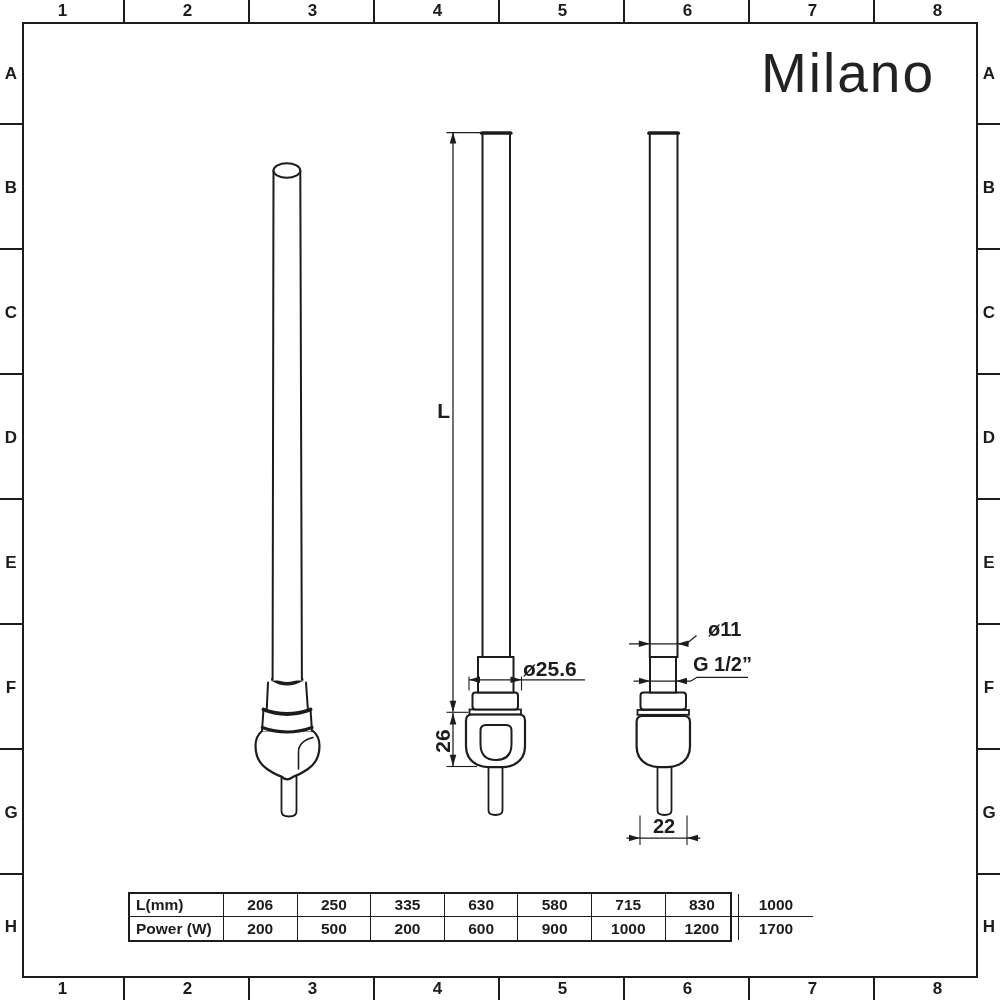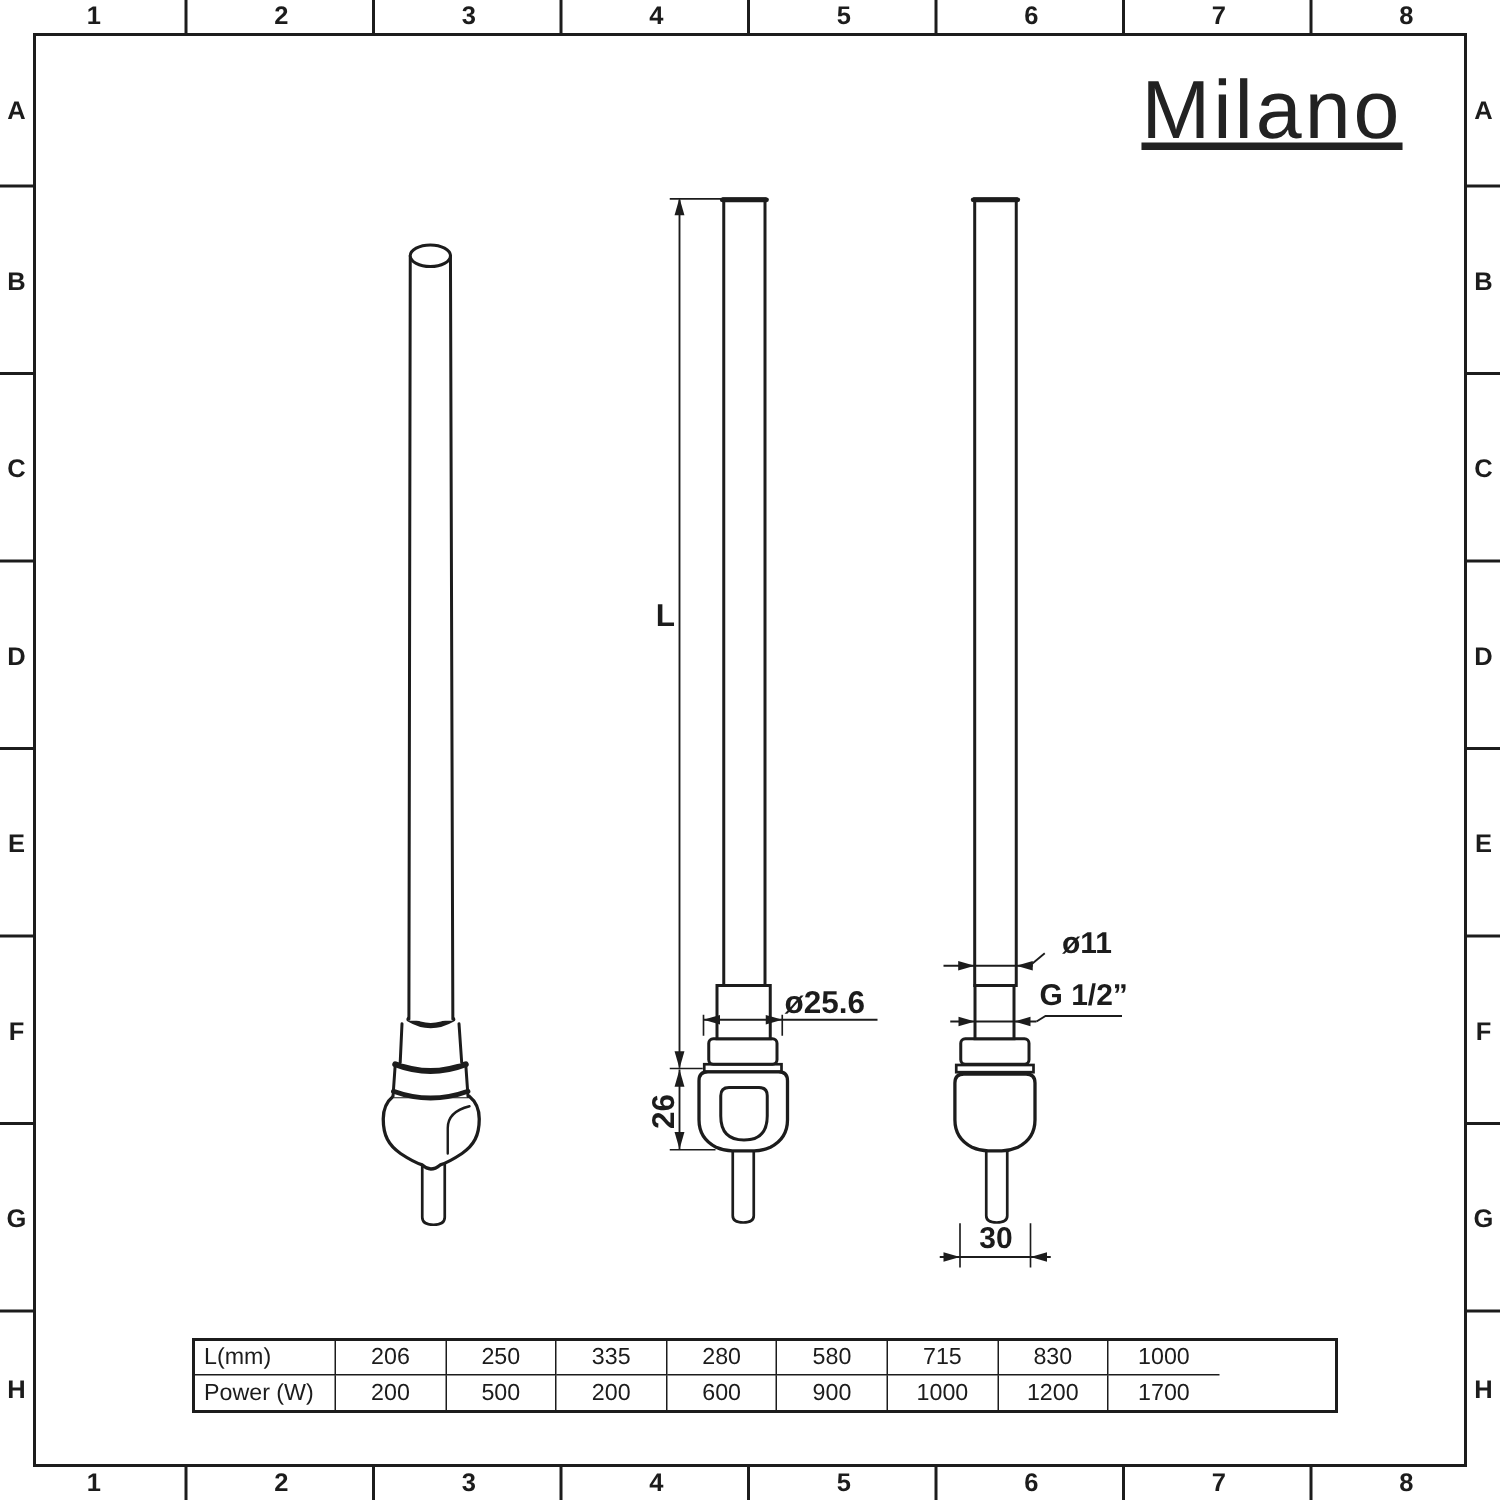--- a/index.html
+++ b/index.html
@@ -15,29 +15,29 @@
   .ticks-left,.ticks-right{position:absolute;top:0;height:900px;width:22px;
     background:linear-gradient(180deg,transparent 0 123px,#1c1c1c 123px 125px);
     background-size:100% 125px;}
   .ticks-left{left:0;} .ticks-right{left:978px;}
   .gl{position:absolute;display:flex;align-items:center;justify-content:center;
       font-size:17px;font-weight:700;}
   .glh{width:125px;height:22px;}
   .glv{width:22px;}
   .logo{position:absolute;left:742px;top:42px;width:212px;height:62px;
         font-size:55px;font-weight:300;letter-spacing:2px;text-align:center;
-        color:#222;line-height:62px;text-decoration:underline;}
+        color:#222;line-height:62px;}
   svg.draw{position:absolute;left:0;top:0;}
   .dim{position:absolute;font-weight:700;font-size:20px;color:#1c1c1c;white-space:nowrap;}
   .dim.rot{transform:rotate(-90deg);}
   
-  .spec{position:absolute;left:128px;top:892px;width:764px;box-sizing:border-box;
+  .spec{position:absolute;left:128px;top:892px;width:604px;box-sizing:border-box;
         border:2.5px solid #1c1c1c;display:grid;
         grid-template-columns:94px repeat(8,73.6px);grid-auto-rows:23px;
-        font-size:15.5px;font-weight:400;}
+        font-size:15.5px;font-weight:700;}
   .spec .c{box-sizing:border-box;border-right:1.5px solid #1c1c1c;
            display:flex;align-items:center;justify-content:center;}
   .spec .c:nth-child(9n){border-right:none;}
   .spec .r0{border-bottom:1.5px solid #1c1c1c;}
   .spec .hd{justify-content:flex-start;padding-left:6px;}
 </style>
 </head>
 <body>
 
 <div id="sheet">
@@ -166,28 +166,28 @@
       <polygon points="640,838 629,834.8 629,841.2" fill="#1c1c1c" stroke="none"></polygon>
       <polygon points="687,838 698,834.8 698,841.2" fill="#1c1c1c" stroke="none"></polygon>
     </g>
   </svg>
 
   <span class="dim" style="left:428px;top:399px;width:22px;text-align:right;font-size:21px">L</span>
   <span class="dim" style="left:523px;top:657px;font-size:21px">ø25.6</span>
   <span class="dim rot" style="left:426px;top:729px;width:34px;text-align:center;font-size:21px">26</span>
   <span class="dim" style="left:708px;top:618px">ø11</span>
   <span class="dim" style="left:693px;top:653px">G 1/2”</span>
-  <span class="dim" style="left:647px;top:815px;width:34px;text-align:center">30</span>
+  <span class="dim" style="left:647px;top:815px;width:34px;text-align:center">22</span>
 
   <div class="spec">
     <div class="c r0 hd">L(mm)</div>
     <div class="c r0">206</div>
     <div class="c r0">250</div>
     <div class="c r0">335</div>
-    <div class="c r0">280</div>
+    <div class="c r0">630</div>
     <div class="c r0">580</div>
     <div class="c r0">715</div>
     <div class="c r0">830</div>
     <div class="c r0">1000</div>
     <div class="c hd">Power (W)</div>
     <div class="c">200</div>
     <div class="c">500</div>
     <div class="c">200</div>
     <div class="c">600</div>
     <div class="c">900</div>

